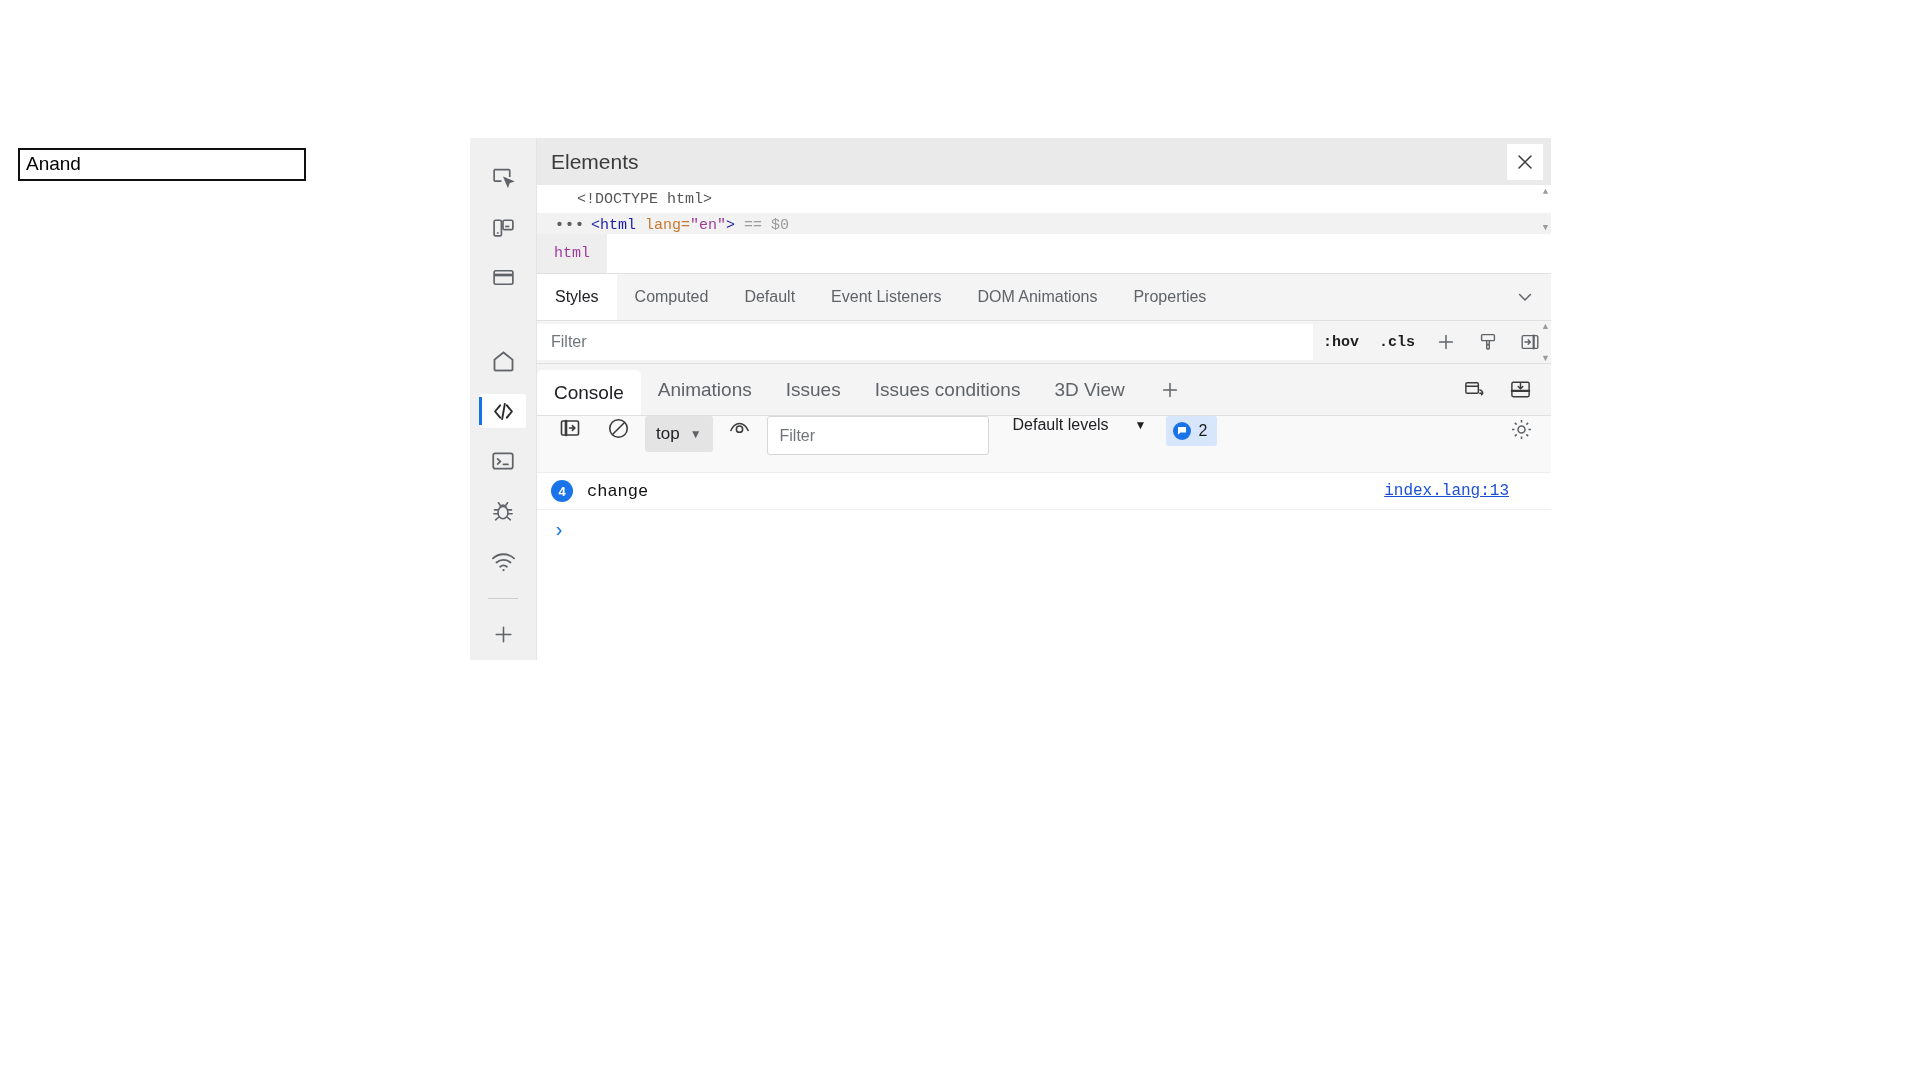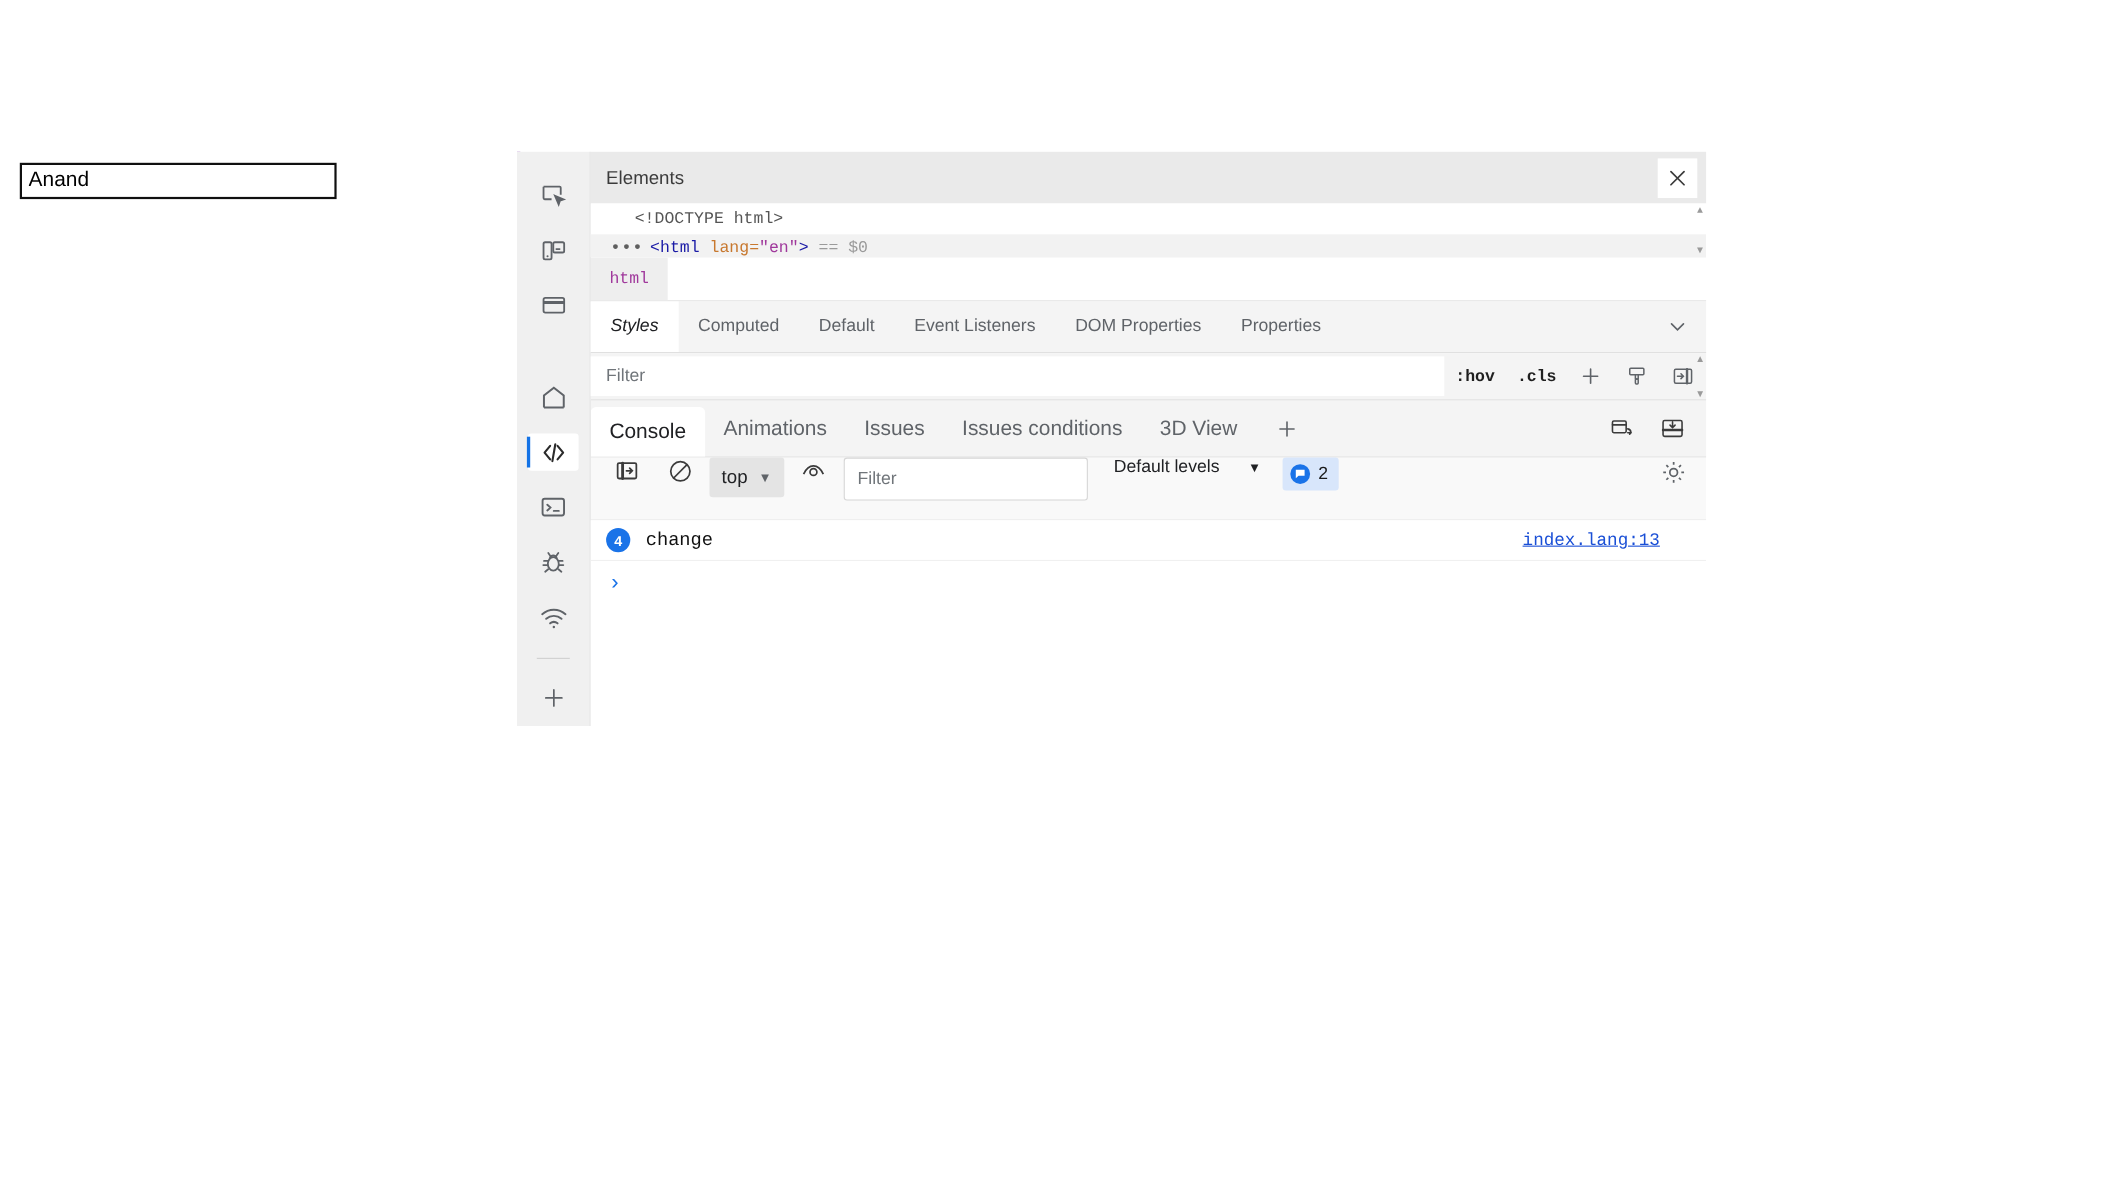--- a/index.html
+++ b/index.html
@@ -57,21 +57,21 @@
   .act-sep { width: 30px; height: 1px; background: #cfcfcf; margin: 4px 0 2px; }
 
   
   #dt-main { flex: 1; display: flex; flex-direction: column; min-width: 0; background:#fff; }
 
   
   #elements-header {
     height: 47px; background: #eaeaea; display: flex; align-items: center;
     padding: 0 6px 0 14px; position: relative; flex: 0 0 47px;
   }
-  #elements-title { font-size: 17px; color: #3b3b3b; }
+  #elements-title { font-size: 21px; color: #3b3b3b; }
   #close-btn {
     position: absolute; right: 8px; top: 50%; transform: translateY(-50%);
     width: 36px; height: 36px; display: flex; align-items: center; justify-content: center;
     background: #fff;
   }
 
   
   #dom-tree {
     flex: 0 0 49px; background: #fff; position: relative;
     font-family: "Liberation Mono", monospace; font-size: 15px;
@@ -99,21 +99,21 @@
 
   
   #styles-tabbar {
     flex: 0 0 47px; background: #f4f4f4; display: flex; align-items: stretch;
     position: relative; border-bottom: 1px solid #e0e0e0;
   }
   .stab {
     display: flex; align-items: center; padding: 0 18px;
     font-size: 16px; color: #5f6368;
   }
-  .stab.active { background: #ffffff; color: #202124; font-style: italic; }
+  .stab.active { background: #ffffff; color: #202124; }
   #styles-chevron {
     margin-left: auto; display: flex; align-items: center; padding: 0 16px; color: #5f6368;
   }
 
   
   #filter-row {
     flex: 0 0 43px; background: #f4f4f4; display: flex; align-items: stretch;
     border-bottom: 1px solid #e0e0e0; position: relative;
   }
   #styles-filter {
@@ -304,21 +304,21 @@
 
     <div id="breadcrumb">
       <div class="crumb">html</div>
     </div>
 
     <div id="styles-tabbar">
       <div class="stab active">Styles</div>
       <div class="stab">Computed</div>
       <div class="stab">Default</div>
       <div class="stab">Event Listeners</div>
-      <div class="stab">DOM Properties</div>
+      <div class="stab">DOM Animations</div>
       <div class="stab">Properties</div>
       <div id="styles-chevron">
         <svg width="20" height="20" viewBox="0 0 24 24" fill="none" stroke="#5f6368" stroke-width="1.8" stroke-linecap="round">
           <path d="M5.5 9l6.5 6.5L18.5 9"></path>
         </svg>
       </div>
     </div>
 
     <div id="filter-row">
       <input id="styles-filter" placeholder="Filter" style="">

